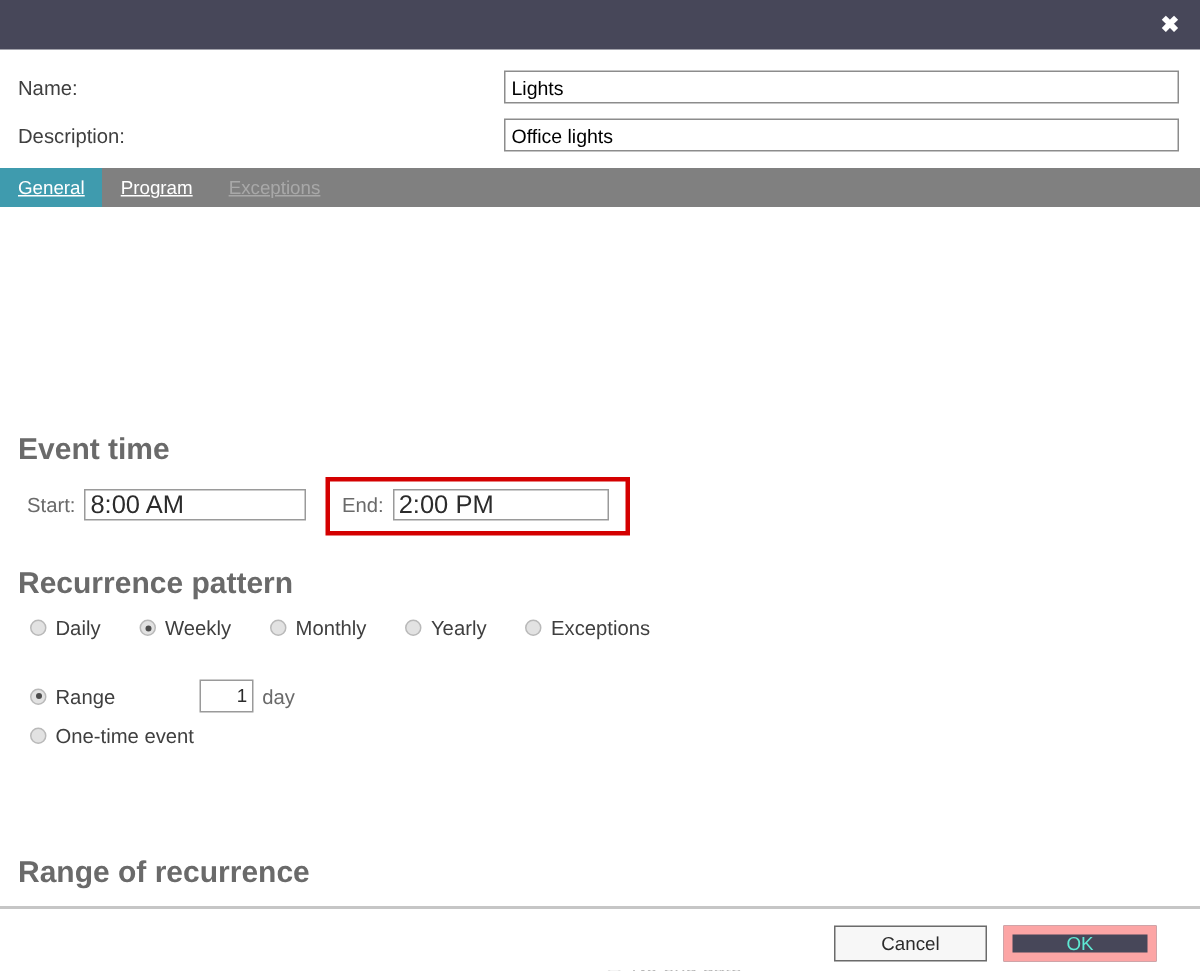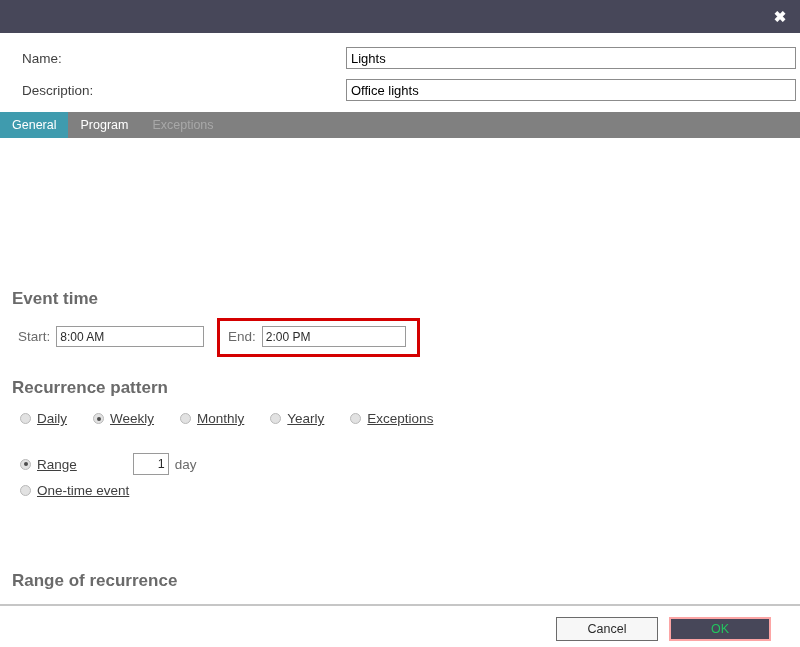--- a/index.html
+++ b/index.html
@@ -40,21 +40,21 @@
   }
 
   
   .topfields {
     padding: 9px 0 6px 0;
   }
   .field-row {
     display: flex;
     align-items: center;
     height: 32px;
-    padding-left: 22px;
+    padding-left: 12px;
   }
   .field-label {
     font-size: 13.5px;
     color: #3f3f3f;
     width: 324px;
     flex: none;
   }
   .text-input {
     box-sizing: border-box;
     height: 22px;
@@ -76,38 +76,39 @@
     align-items: stretch;
   }
   .tab {
     display: flex;
     align-items: center;
     padding: 0 12px;
     font-size: 12.5px;
     color: #ffffff;
     cursor: pointer;
     user-select: none;
+    text-decoration: underline;
   }
   .tab.active {
     background: #3f9bae;
     color: #ffffff;
   }
   .tab.disabled {
     color: #a8a8a8;
     cursor: default;
   }
 
   
   .content {
     position: relative;
     padding: 0 10px;
     height: 440px;
   }
   .section-heading {
-    font-size: 17px;
+    font-size: 20px;
     font-weight: bold;
     color: #6a6a6a;
     margin: 0;
     padding: 0;
   }
 
   
   .event-time-heading { position: absolute; left: 12px; top: 151px; }
 
   .time-row {
@@ -128,21 +129,21 @@
     align-items: center;
     gap: 6px;
   }
   .time-input {
     box-sizing: border-box;
     height: 21px;
     width: 148px;
     border: 1px solid #9a9a9a;
     background: #ffffff;
     font-family: "Liberation Sans", sans-serif;
-    font-size: 12px;
+    font-size: 17px;
     color: #2b2b2b;
     padding: 0 3px;
     outline: none;
   }
   .end-highlight {
     position: absolute;
     left: 217px;
     top: -4px;
     width: 203px;
     height: 39px;
@@ -192,21 +193,20 @@
     position: absolute;
     left: 50%; top: 50%;
     transform: translate(-50%, -50%);
     width: 4px; height: 4px;
     border-radius: 50%;
     background: #4c4c4c;
   }
   .radio-label {
     font-size: 13.5px;
     color: #3f3f3f;
-    text-decoration: underline;
   }
 
   .every-row {
     position: absolute;
     left: 20px;
     top: 315px;
     display: flex;
     align-items: center;
   }
   .every-row .radio-item { margin-right: 12px; }
@@ -338,23 +338,23 @@
   .btn-cancel {
     right: 127px;
     width: 102px;
     border: 1px solid #6b6b6b;
     background: #f7f7f7;
     color: #2b2b2b;
   }
   .btn-ok {
     right: 14px;
     width: 102px;
-    border: 2px solid #fca5a5;
+    border: 6px solid #fca5a5;
     background: #474759;
-    color: #22c55e;
+    color: #5eead4;
   }
 </style>
 </head>
 <body>
 
 <div class="titlebar">
   <div class="close-btn">✖</div>
 </div>
 
 <div class="topfields">

